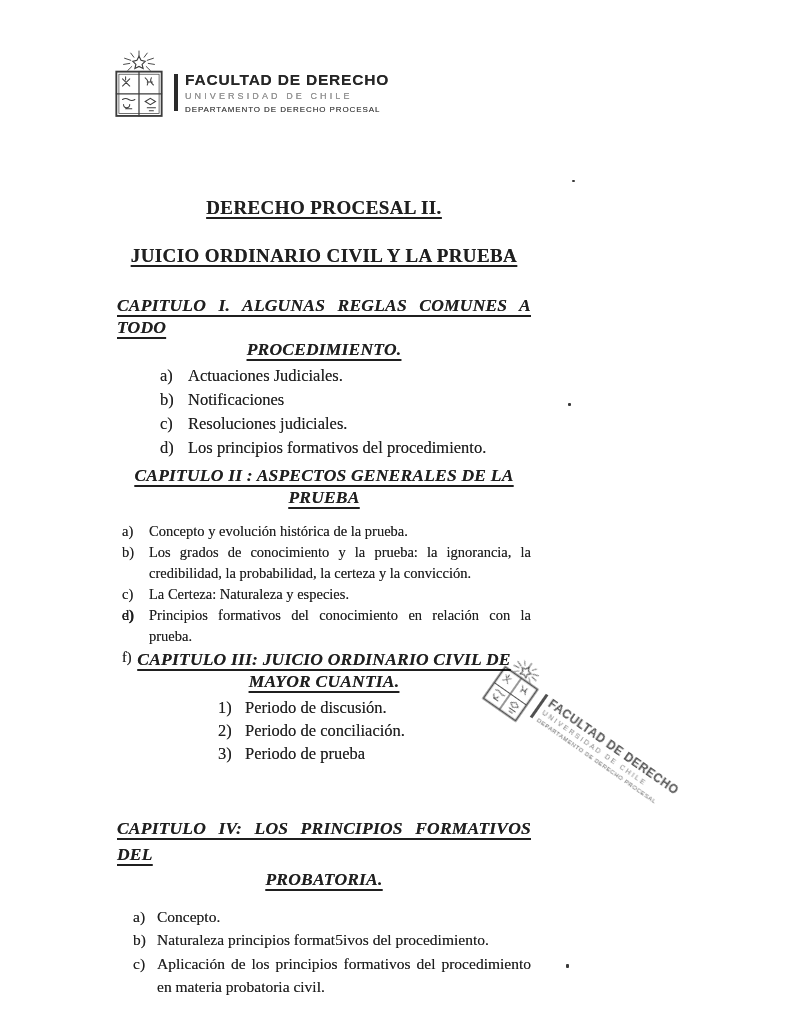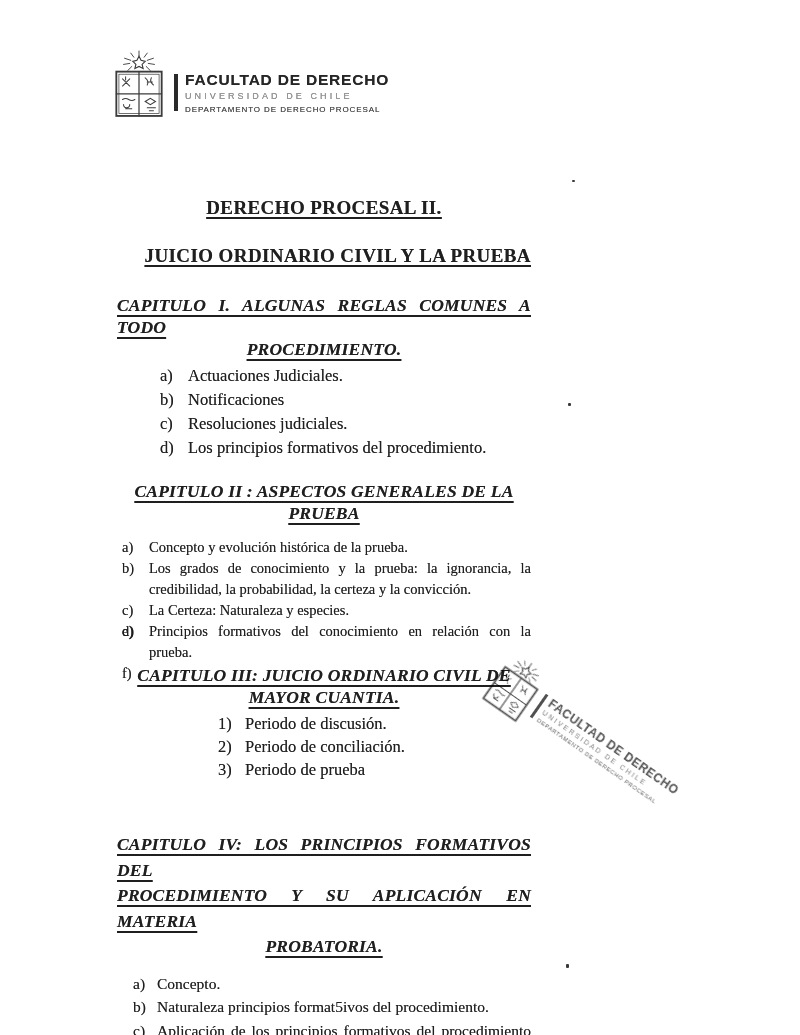--- a/index.html
+++ b/index.html
@@ -21,33 +21,33 @@
   .lh-department { font-size:8px; letter-spacing:0.9px; color:#4a4a4a; margin-top:4px; }
 
   
   .content { position:absolute; top:0; left:0; width:649px; padding:0 118px 0 117px; }
   .doc-title {
     margin:197px 0 0 0; text-align:center; font-size:19px; font-weight:bold;
     text-decoration:underline; text-decoration-thickness:1.6px; text-underline-offset:3px;
     letter-spacing:0.4px; line-height:22px;
   }
   .doc-subtitle {
-    margin:26px 0 0 0; text-align:right; font-size:19px; font-weight:bold;
+    margin:26px 0 0 0; text-align:center; font-size:19px; font-weight:bold;
     text-decoration:underline; text-decoration-thickness:1.6px; text-underline-offset:3px;
     letter-spacing:0.4px; line-height:22px;
   }
   .chap-heading {
     margin:0; font-size:17.5px; font-weight:bold; line-height:22px; letter-spacing:0.2px;font-style:italic;
   }
   .chap-heading .hline {
     display:block; text-decoration:underline; text-decoration-thickness:1.6px; text-underline-offset:3.5px;text-align:center;
   }
   .hline.just { text-align:justify; text-align-last:justify; }
   .cap1-h { margin-top:27px; }
-  .cap2-h { margin-top:20px; }
+  .cap2-h { margin-top:4px; }
   .cap3-h { margin-top:1px; }
   .cap4-h { margin-top:51px; line-height:25.5px; }
 
   .ol { list-style:none; margin:0; padding:0; }
   .li { position:relative; }
   .li .m { position:absolute; left:0; top:0; }
 
   .cap1-list { margin:4px 0 0 43px; font-size:16.5px; line-height:24px; }
   .cap1-list .li { padding-left:28px; }
 
@@ -141,21 +141,20 @@
       <span class="hline">CAPITULO III: JUICIO ORDINARIO CIVIL DE MAYOR CUANTIA.</span>
     </h3>
     <div class="ol cap3-list">
       <div class="li"><span class="m">1)</span><span>Periodo de discusión.</span></div>
       <div class="li"><span class="m">2)</span><span>Periodo de conciliación.</span></div>
       <div class="li"><span class="m">3)</span><span>Periodo de prueba</span></div>
     </div>
 
     <h3 class="chap-heading cap4-h">
       <span class="hline just">CAPITULO IV: LOS PRINCIPIOS FORMATIVOS DEL</span>
-      <span class="hline just">PROCEDIMIENTO Y SU APLICACIÓN EN MATERIA</span>
       <span class="hline">PROBATORIA.</span>
     </h3>
     <div class="ol cap4-list">
       <div class="li"><span class="m">a)</span><span>Concepto.</span></div>
       <div class="li"><span class="m">b)</span><span>Naturaleza principios format5ivos del procedimiento.</span></div>
       <div class="li"><span class="m">c)</span><span>Aplicación de los principios formativos del procedimiento en materia probatoria civil.</span></div>
     </div>
   </div>
 
   <div class="stamp">

